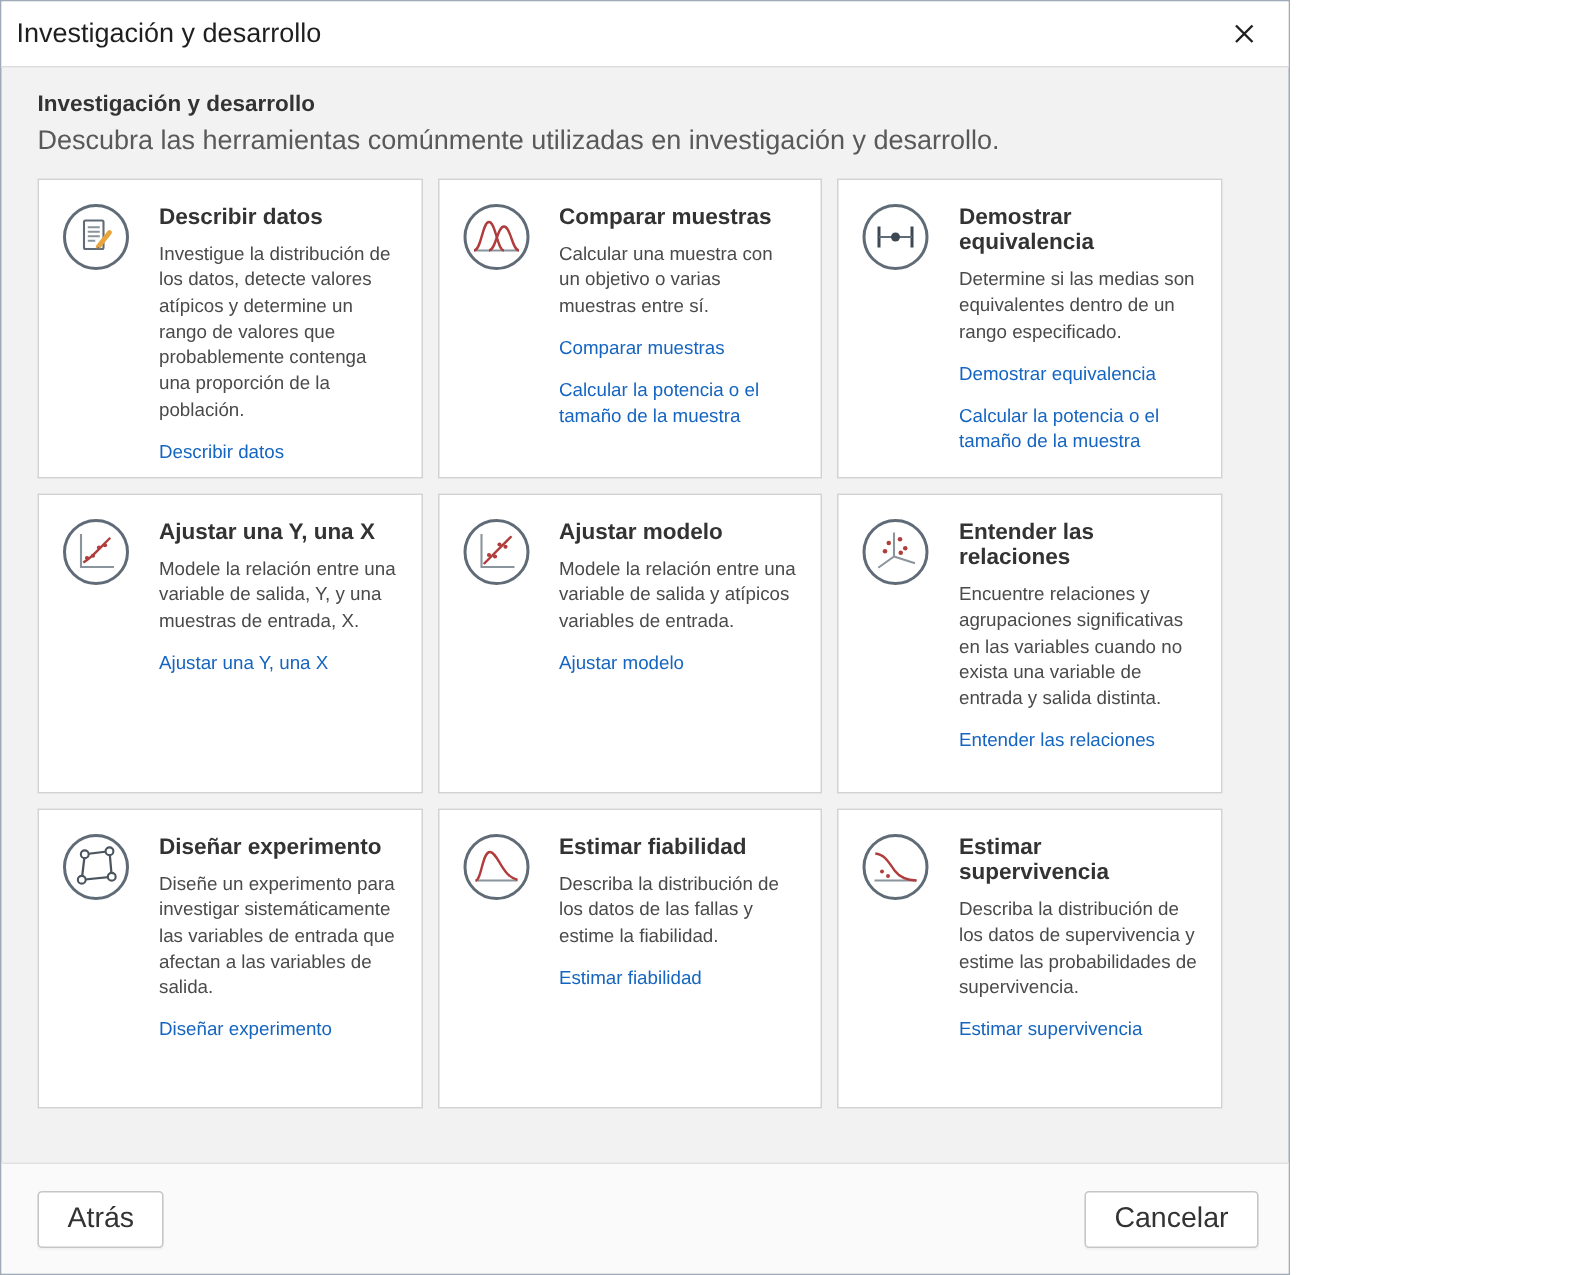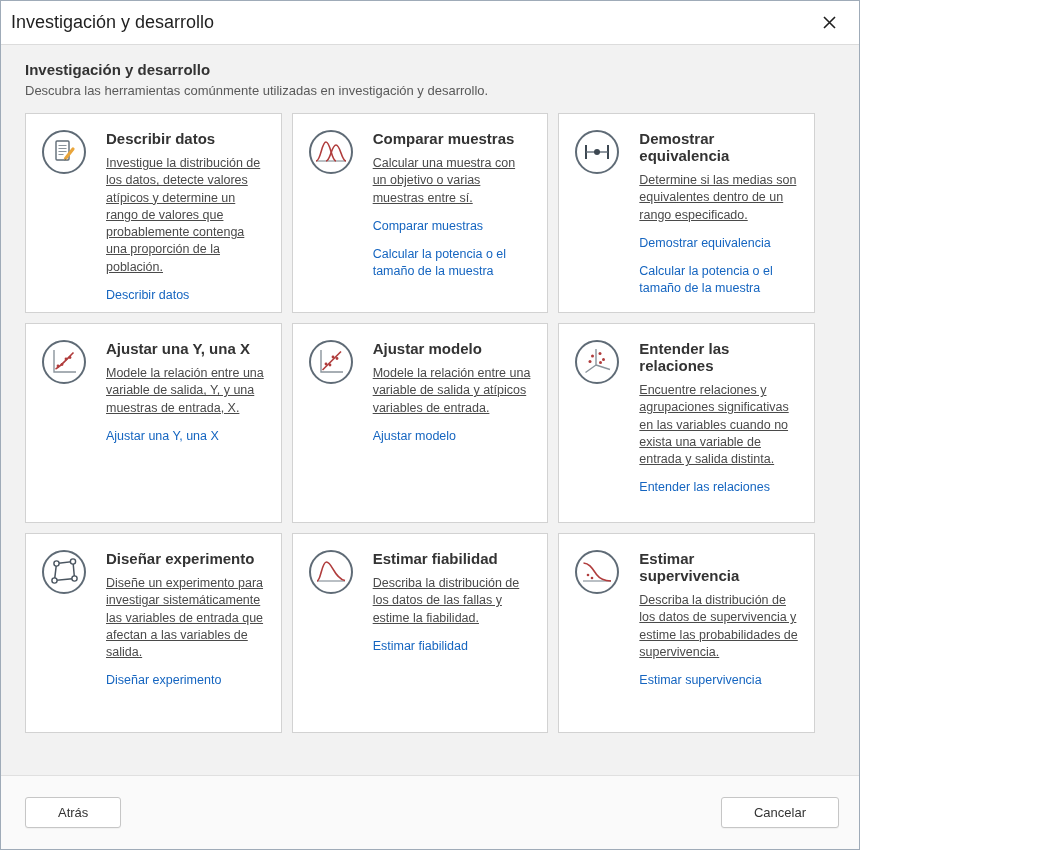--- a/index.html
+++ b/index.html
@@ -4,31 +4,31 @@
 <style>
   * { margin:0; padding:0; box-sizing:border-box; }
   html,body { width:1050px; height:850px; }
   body { font-family:"Liberation Sans","DejaVu Sans",sans-serif; background:#fff; overflow:hidden; }
   .window { width:860px; height:850px; border:1px solid #9fabb8; background:#f2f2f2; display:flex; flex-direction:column; }
   .titlebar { flex:0 0 44px; background:#fff; border-bottom:1px solid #dcdcdc; display:flex; align-items:center; justify-content:space-between; padding:0 16px 0 10px; }
   .titlebar .title { font-size:18px; color:#1f1f1f; }
   .close-btn { width:28px; height:28px; display:flex; align-items:center; justify-content:center; cursor:pointer; }
   .content { flex:1 1 auto; padding:16px 44px 0 24px; overflow:hidden; }
   .section-title { font-size:15px; font-weight:bold; color:#333; margin-bottom:5px; }
-  .section-sub { font-size:13px; color:#595959; margin-bottom:15px; }
+  .section-sub { font-size:18px; color:#595959; margin-bottom:15px; }
   .grid { display:grid; grid-template-columns:repeat(3,1fr); grid-auto-rows:200px; gap:10px; }
   .card { background:#fff; border:1px solid #d2d2d2; border-radius:0; padding:14px 16px 14px 14px; display:flex; gap:18px; align-items:flex-start; }
   .card-icon { flex:0 0 48px; width:48px; height:48px; }
   .card-icon svg { display:block; }
   .card-body { flex:1 1 auto; min-width:0; }
   .card-title { font-size:15px; font-weight:bold; color:#333; margin:2px 0 8px; }
-  .card-desc { font-size:12.5px; color:#4a4a4a; line-height:1.38;text-decoration:underline; }
+  .card-desc { font-size:12.5px; color:#4a4a4a; line-height:1.38; }
   .card-link { display:block; color:#1565c0; font-size:12.5px; text-decoration:none; margin-top:11px; line-height:1.35; }
   .footer { flex:0 0 74px; background:#fafafa; border-top:1px solid #e0e0e0; display:flex; align-items:center; justify-content:space-between; padding:0 20px 0 24px; }
-  .btn { background:#fff; border:1px solid #c6c6c6; border-radius:3px; font-family:inherit; font-size:13px; color:#333; padding:7px 32px; cursor:pointer; box-shadow:0 1px 1px rgba(0,0,0,0.04);text-align:right; }
+  .btn { background:#fff; border:1px solid #c6c6c6; border-radius:3px; font-family:inherit; font-size:19px; color:#333; padding:7px 19px; cursor:pointer; box-shadow:0 1px 1px rgba(0,0,0,0.04);text-align:right; }
 </style>
 </head>
 <body>
 
 <div class="window">
 
   <div class="titlebar">
     <span class="title">Investigación y desarrollo</span>
     <span class="close-btn">
       <svg width="15" height="15" viewBox="0 0 15 15">

